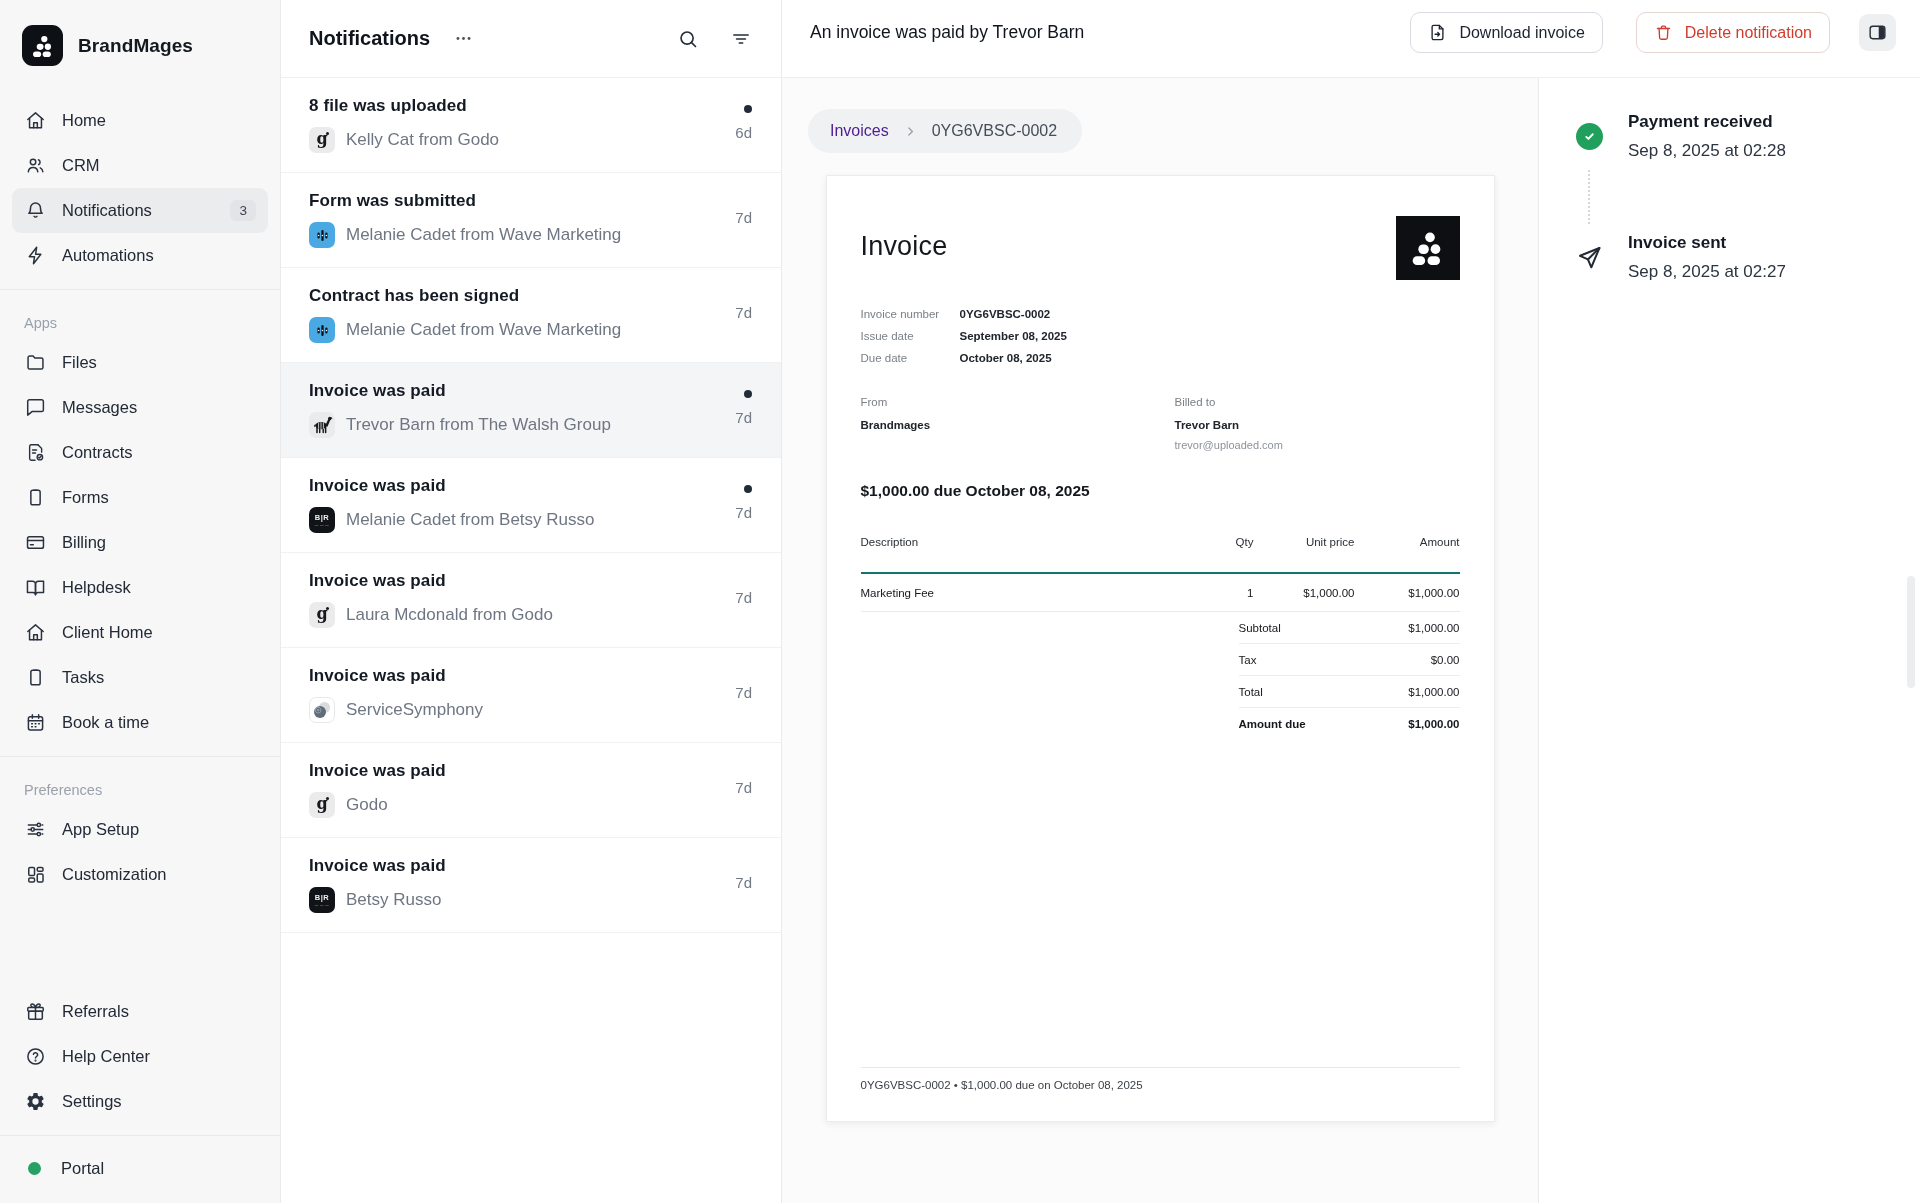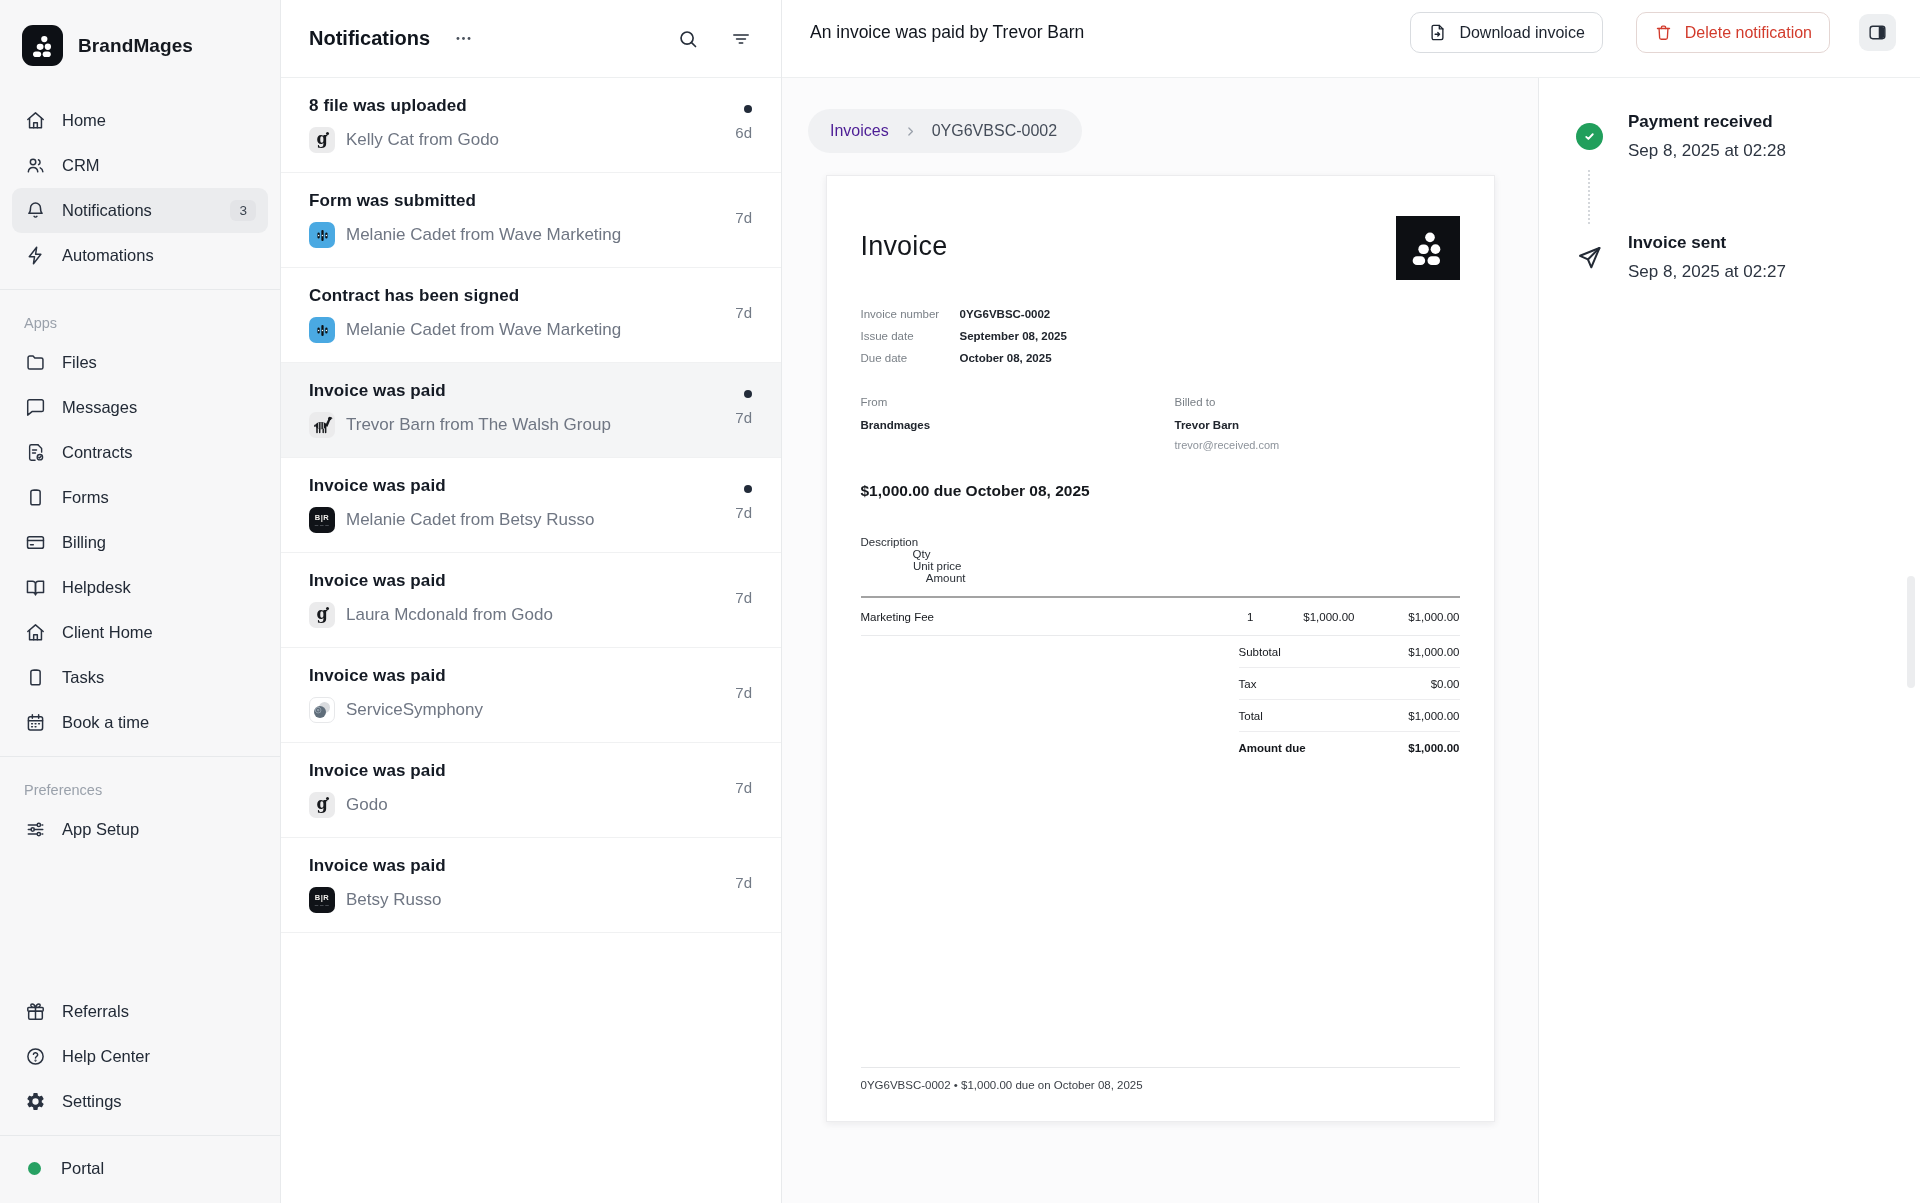--- a/index.html
+++ b/index.html
@@ -120,21 +120,21 @@
   .inv-meta-label { width:99px; color:#7a8087; flex:none; }
   .inv-meta-value { color:#20252d; font-weight:700; }
   .inv-parties { display:flex; margin-top:32px; font-size:11.5px; }
   .inv-party-l { width:314px; flex:none; }
   .party-label { color:#7a8087; }
   .party-name { color:#20252d; font-weight:700; margin-top:11px; }
   .party-email { color:#8d939b; margin-top:8px; font-size:11px; }
   .inv-amount { margin-top:31px; font-size:15.5px; font-weight:700; color:#15181d; }
 
   .inv-table { margin-top:36px; font-size:11.5px; }
-  .inv-thead { display:flex; color:#2a2f36; padding-bottom:12px; border-bottom:2px solid #a3a3a3;flex-direction:column; }
+  .inv-thead { display:flex; color:#2a2f36; padding-bottom:24px; border-bottom:2px solid #0f766e; }
   .inv-trow { display:flex; color:#15181d; padding:13px 0 12px; border-bottom:1px solid #e9eaec; }
   .col-desc { flex:1; }
   .col-qty { width:70px; text-align:right; flex:none; }
   .col-unit { width:101px; text-align:right; flex:none; }
   .col-amt { width:105px; text-align:right; flex:none; }
   .sum-row {
     margin-left:378px; display:flex; justify-content:space-between;
     padding:10px 0 9px; border-bottom:1px solid #ededef; color:#15181d; font-size:11.5px;
   }
   .sum-row.total-due { font-weight:700; border-bottom:none; }
@@ -312,20 +312,31 @@
     <div class="nav-item">
       <span class="nicon">
         <svg viewBox="0 0 24 24" fill="none" stroke="#2a3240" stroke-width="1.7" stroke-linecap="round">
             <path d="M3.8 6.8h10M19.4 6.8h.9M3.8 12h3.2M10.6 12h9.7M3.8 17.2h10M19.4 17.2h.9"></path>
             <circle cx="15.8" cy="6.8" r="1.9"></circle>
             <circle cx="8.8" cy="12" r="1.9"></circle>
             <circle cx="15.8" cy="17.2" r="1.9"></circle>
           </svg>
       </span>
       <span>App Setup</span>
+    </div>
+    <div class="nav-item">
+      <span class="nicon">
+        <svg viewBox="0 0 24 24" fill="none" stroke="#2a3240" stroke-width="1.7" stroke-linejoin="round">
+            <rect x="4.3" y="4" width="6.6" height="9.2" rx="1.5"></rect>
+            <rect x="4.3" y="16.1" width="6.6" height="4.4" rx="1.5"></rect>
+            <rect x="14" y="4" width="6.6" height="4.4" rx="1.5"></rect>
+            <rect x="14" y="11.3" width="6.6" height="9.2" rx="1.5"></rect>
+          </svg>
+      </span>
+      <span>Customization</span>
     </div>
 
     <div class="sb-spacer"></div>
 
     <div class="nav-item">
       <span class="nicon">
         <svg viewBox="0 0 24 24" fill="none" stroke="#2a3240" stroke-width="1.7" stroke-linecap="round" stroke-linejoin="round">
             <rect x="4.2" y="11.6" width="15.6" height="9.2" rx="1.4"></rect>
             <rect x="3.2" y="7.4" width="17.6" height="4.2" rx="1"></rect>
             <path d="M12 7.4v13.4"></path>
@@ -641,21 +652,21 @@
           </div>
 
           <div class="inv-parties">
             <div class="inv-party-l">
               <div class="party-label">From</div>
               <div class="party-name">Brandmages</div>
             </div>
             <div class="inv-party-r">
               <div class="party-label">Billed to</div>
               <div class="party-name">Trevor Barn</div>
-              <div class="party-email">trevor@received.com</div>
+              <div class="party-email">trevor@uploaded.com</div>
             </div>
           </div>
 
           <div class="inv-amount">$1,000.00 due October 08, 2025</div>
 
           <div class="inv-table">
             <div class="inv-thead">
               <span class="col-desc">Description</span>
               <span class="col-qty">Qty</span>
               <span class="col-unit">Unit price</span>

